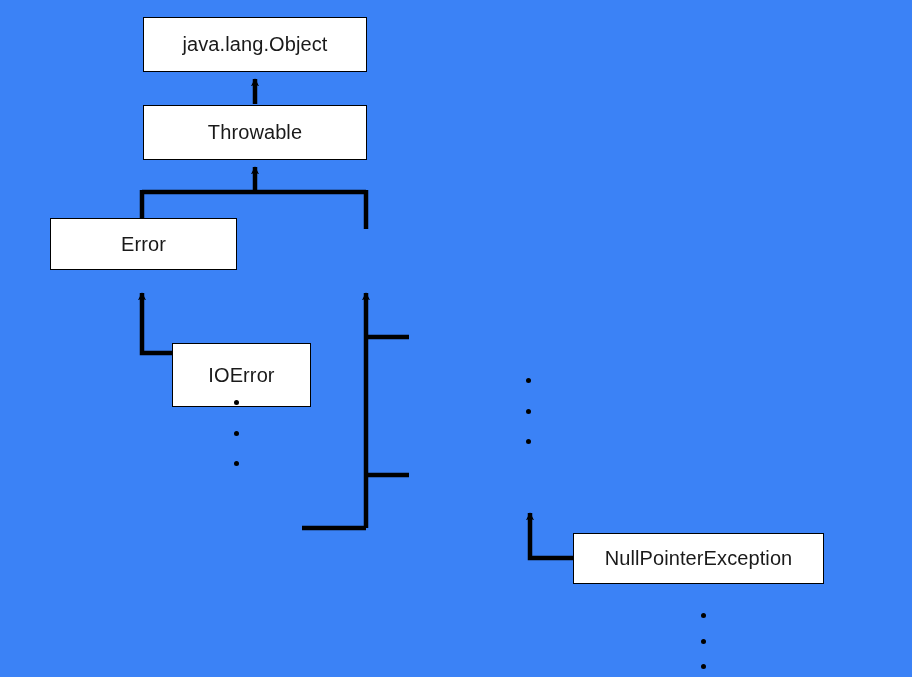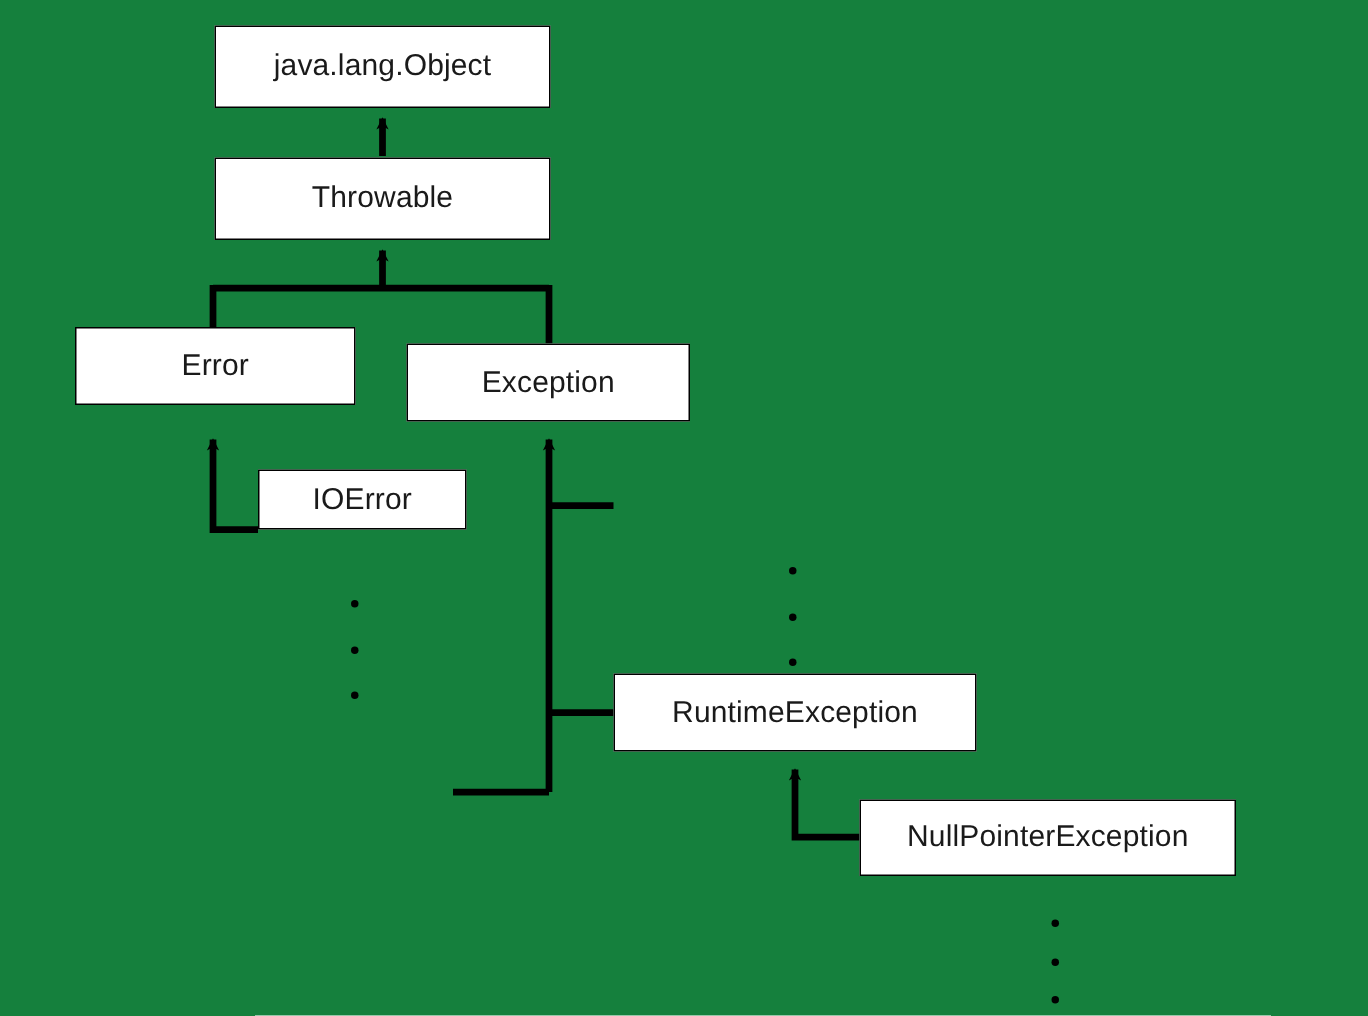--- a/index.html
+++ b/index.html
@@ -7,21 +7,21 @@
     padding: 0;
     background: #ffffff;
   }
   body {
     font-family: "Liberation Sans", sans-serif;
   }
   #diagram-root {
     position: relative;
     width: 912px;
     height: 677px;
-    background: #15803d;
+    background: #3b82f6;
     overflow: hidden;
   }
   svg.edges {
     position: absolute;
     left: 0;
     top: 0;
     width: 912px;
     height: 677px;
     pointer-events: none;
   }
@@ -99,32 +99,26 @@
   </div>
 
   <div class="node" style="left:143px; top:105px; width:224px; height:55px;">
     <span class="node-label">Throwable</span>
   </div>
 
   <div class="node" style="left:50px; top:218px; width:187px; height:52px;">
     <span class="node-label">Error</span>
   </div>
 
-  <div class="node" style="left:271px; top:229px; width:189px; height:52px;">
-    <span class="node-label">Exception</span>
-  </div>
 
-  <div class="node" style="left:172px; top:313px; width:139px; height:40px;">
+  <div class="node" style="left:172px; top:343px; width:139px; height:64px;">
     <span class="node-label">IOError</span>
   </div>
 
 
-  <div class="node" style="left:409px; top:449px; width:242px; height:52px;">
-    <span class="node-label">RuntimeException</span>
-  </div>
 
 
   <div class="node" style="left:573px; top:533px; width:251px; height:51px;">
     <span class="node-label">NullPointerException</span>
   </div>
 
   <div class="ellipsis" style="left:233px; top:400px; width:6px; height:66px;">
     <span></span>
     <span></span>
     <span></span>

